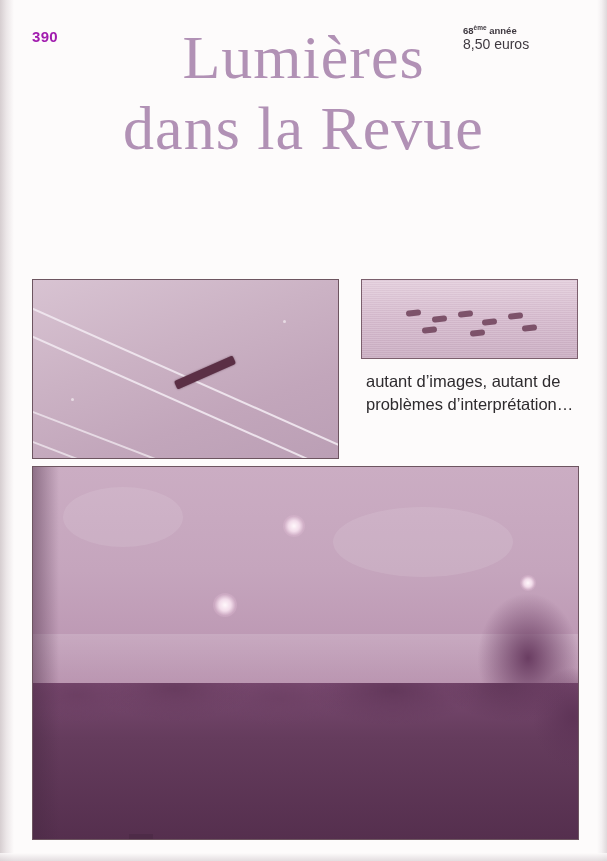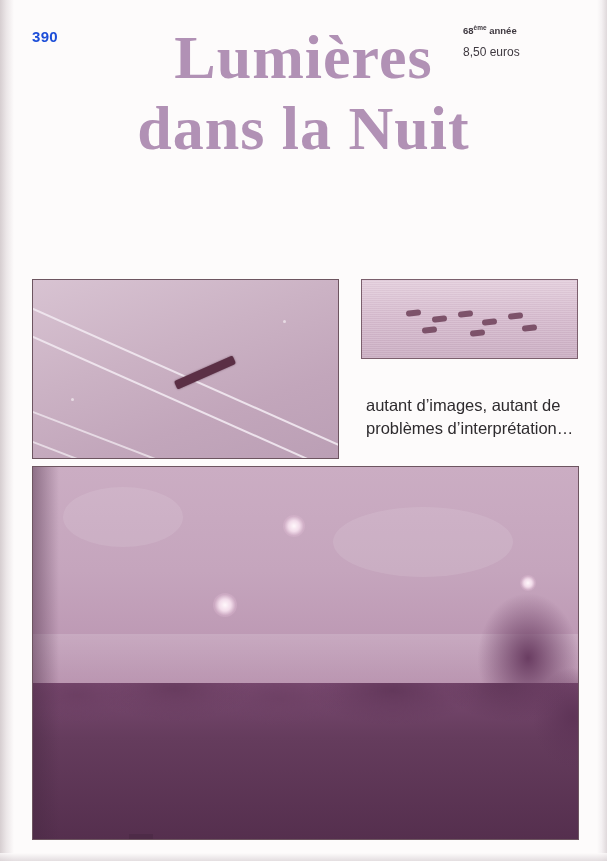--- a/index.html
+++ b/index.html
@@ -39,21 +39,21 @@
     background: linear-gradient(to top, #ddd6d9 0%, #fdfbfb 100%);
     opacity: 0.8;
   }
 
   .issue-number {
     position: absolute;
     left: 32px;
     top: 28px;
     font-size: 15px;
     font-weight: bold;
-    color: #1d4ed8;
+    color: #a21caf;
     letter-spacing: 0.3px;
   }
 
   .meta-block {
     position: absolute;
     right: 24px;
     top: 24px;
     text-align: left;
     width: 120px;
   }
@@ -61,34 +61,32 @@
     font-size: 9.5px;
     font-weight: bold;
     color: #3f3940;
     white-space: nowrap;
   }
   .meta-year sup {
     font-size: 6.5px;
     vertical-align: super;
   }
   .meta-price {
-    margin-top: 9px;
-    font-size: 12px;
+    font-size: 14px;
     color: #3f3940;
   }
 
   .masthead {
     position: absolute;
     left: 0;
     top: 22px;
     width: 607px;
     text-align: center;
     font-family: "Liberation Serif", serif;
     color: #b191b5;
-    font-weight: bold;
   }
   .masthead .line1 {
     font-size: 62px;
     line-height: 70px;
     letter-spacing: 1px;
   }
   .masthead .line2 {
     font-size: 62px;
     line-height: 72px;
     letter-spacing: 1px;
@@ -166,21 +164,20 @@
   }
 
   .caption {
     position: absolute;
     left: 366px;
     top: 370px;
     width: 230px;
     font-size: 16.5px;
     line-height: 23px;
     color: #2e2b2e;
-    margin-top: 24px;
   }
 
   
   .photo-night {
     position: absolute;
     left: 32px;
     top: 466px;
     width: 545px;
     height: 372px;
     border: 1px solid #6d5560;
@@ -263,21 +260,21 @@
 
   <div class="issue-number">390</div>
 
   <div class="meta-block">
     <div class="meta-year"><span>68</span><sup>ème</sup><span> année</span></div>
     <div class="meta-price">8,50 euros</div>
   </div>
 
   <div class="masthead">
     <div class="line1">Lumières</div>
-    <div class="line2">dans la Nuit</div>
+    <div class="line2">dans la Revue</div>
   </div>
 
 
   <div class="photo-wires">
     <div class="wire" style="left:-40px; top:10px; width:460px; transform:rotate(24deg);"></div>
     <div class="wire" style="left:-40px; top:38px; width:460px; transform:rotate(24deg);"></div>
     <div class="wire thin" style="left:-60px; top:108px; width:480px; transform:rotate(21deg);"></div>
     <div class="wire thin" style="left:-60px; top:138px; width:480px; transform:rotate(21deg);"></div>
     <div class="cigar"></div>
     <div class="speck" style="left:38px; top:118px;"></div>

